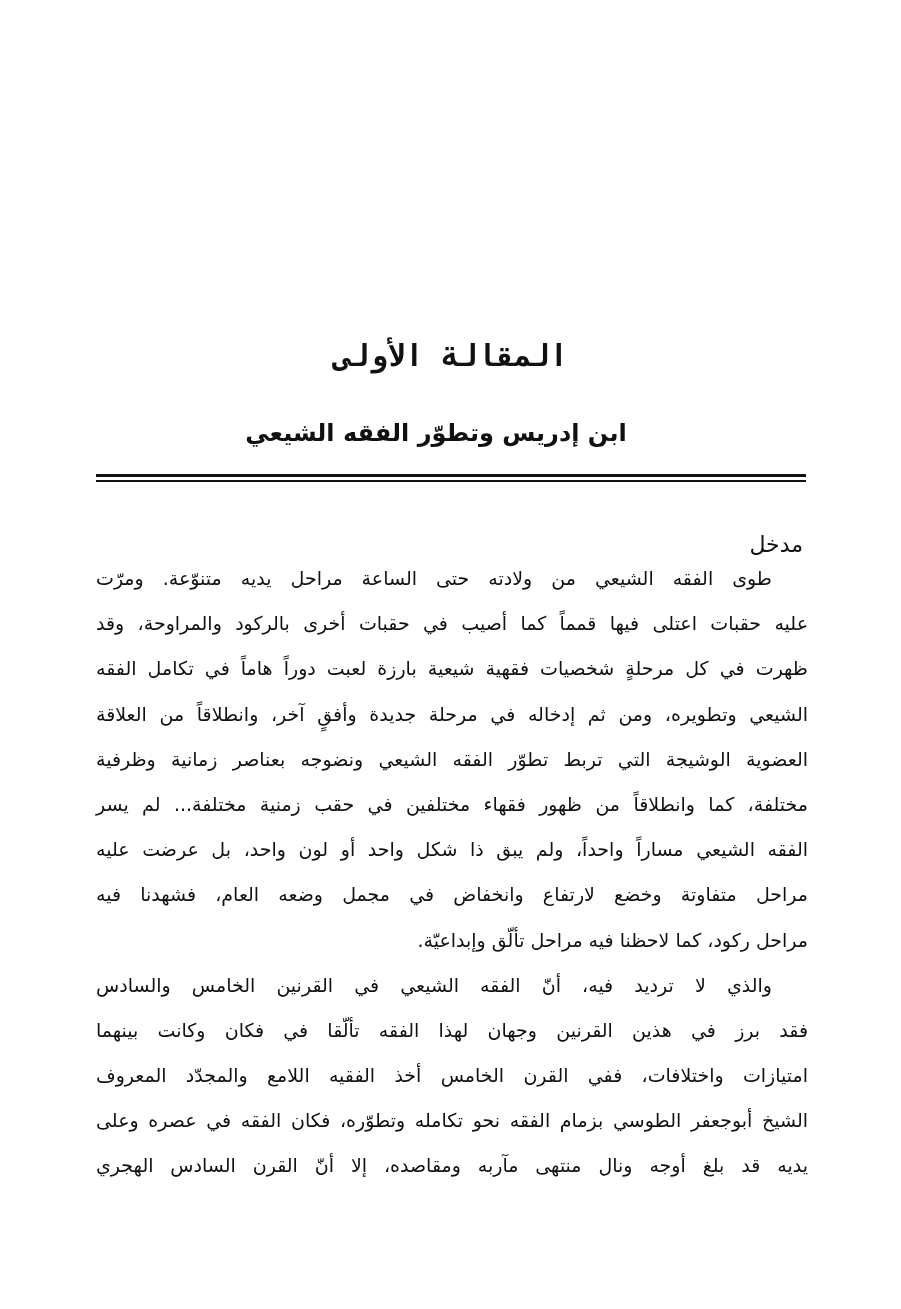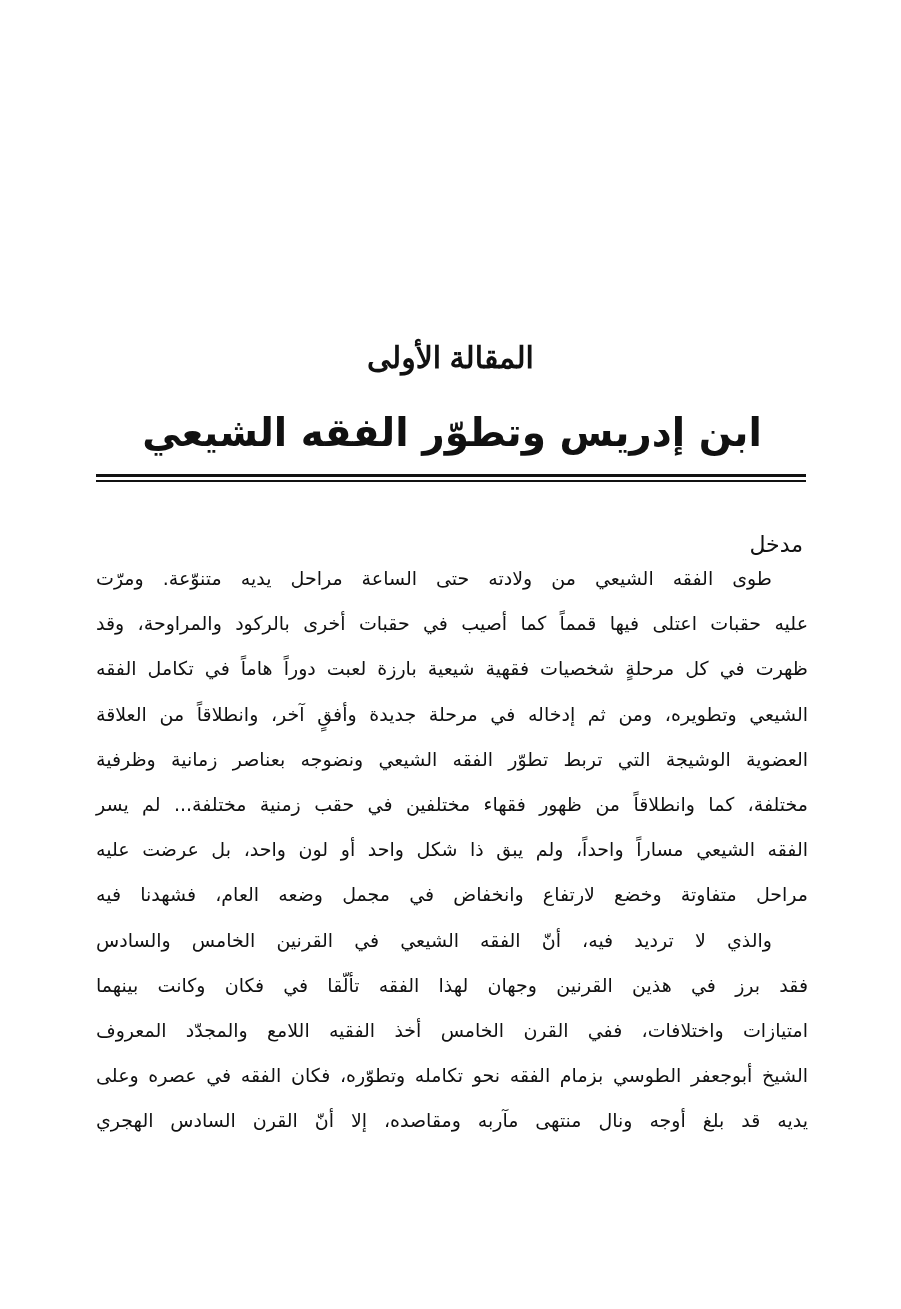--- a/index.html
+++ b/index.html
@@ -21,36 +21,36 @@
       width: 901px;
       height: 1309px;
     }
     .article-label {
       position: absolute;
       top: 338px;
       left: 0;
       width: 901px;
       text-align: center;
       direction: rtl;
-      font-family: Liberation Sans, sans-serif;
+      font-family: Liberation Mono, monospace;
       font-weight: bold;
       font-size: 30px;
       line-height: 40px;
       letter-spacing: 0;
     }
     .article-title {
       position: absolute;
       top: 408px;
-      left: 16px;
+      left: 0;
       width: 872px;
       text-align: center;
       direction: rtl;
       font-family: "DejaVu Sans", sans-serif;
       font-weight: bold;
-      font-size: 39px;
+      font-size: 24px;
       line-height: 50px;
     }
     .rule {
       position: absolute;
       left: 96px;
       width: 710px;
     }
     .rule-thick {
       top: 474px;
       height: 3px;
@@ -112,20 +112,21 @@
   <div class="body-text">
     <div>
       <span class="line indent">طوى الفقه الشيعي من ولادته حتى الساعة مراحل يديه متنوّعة. ومرّت</span>
       <span class="line">عليه حقبات اعتلى فيها قمماً كما أصيب في حقبات أخرى بالركود والمراوحة، وقد</span>
       <span class="line">ظهرت في كل مرحلةٍ شخصيات فقهية شيعية بارزة لعبت دوراً هاماً في تكامل الفقه</span>
       <span class="line">الشيعي وتطويره، ومن ثم إدخاله في مرحلة جديدة وأفقٍ آخر، وانطلاقاً من العلاقة</span>
       <span class="line">العضوية الوشيجة التي تربط تطوّر الفقه الشيعي ونضوجه بعناصر زمانية وظرفية</span>
       <span class="line">مختلفة، كما وانطلاقاً من ظهور فقهاء مختلفين في حقب زمنية مختلفة... لم يسر</span>
       <span class="line">الفقه الشيعي مساراً واحداً، ولم يبق ذا شكل واحد أو لون واحد، بل عرضت عليه</span>
       <span class="line">مراحل متفاوتة وخضع لارتفاع وانخفاض في مجمل وضعه العام، فشهدنا فيه</span>
+      <span class="line last">مراحل ركود، كما لاحظنا فيه مراحل تألّق وإبداعيّة.</span>
     </div>
     <div>
       <span class="line indent">والذي لا ترديد فيه، أنّ الفقه الشيعي في القرنين الخامس والسادس</span>
       <span class="line">فقد برز في هذين القرنين وجهان لهذا الفقه تألّقا في فكان وكانت بينهما</span>
       <span class="line">امتيازات واختلافات، ففي القرن الخامس أخذ الفقيه اللامع والمجدّد المعروف</span>
       <span class="line">الشيخ أبوجعفر الطوسي بزمام الفقه نحو تكامله وتطوّره، فكان الفقه في عصره وعلى</span>
       <span class="line">يديه قد بلغ أوجه ونال منتهى مآربه ومقاصده، إلا أنّ القرن السادس الهجري</span>
     </div>
   </div>
 

